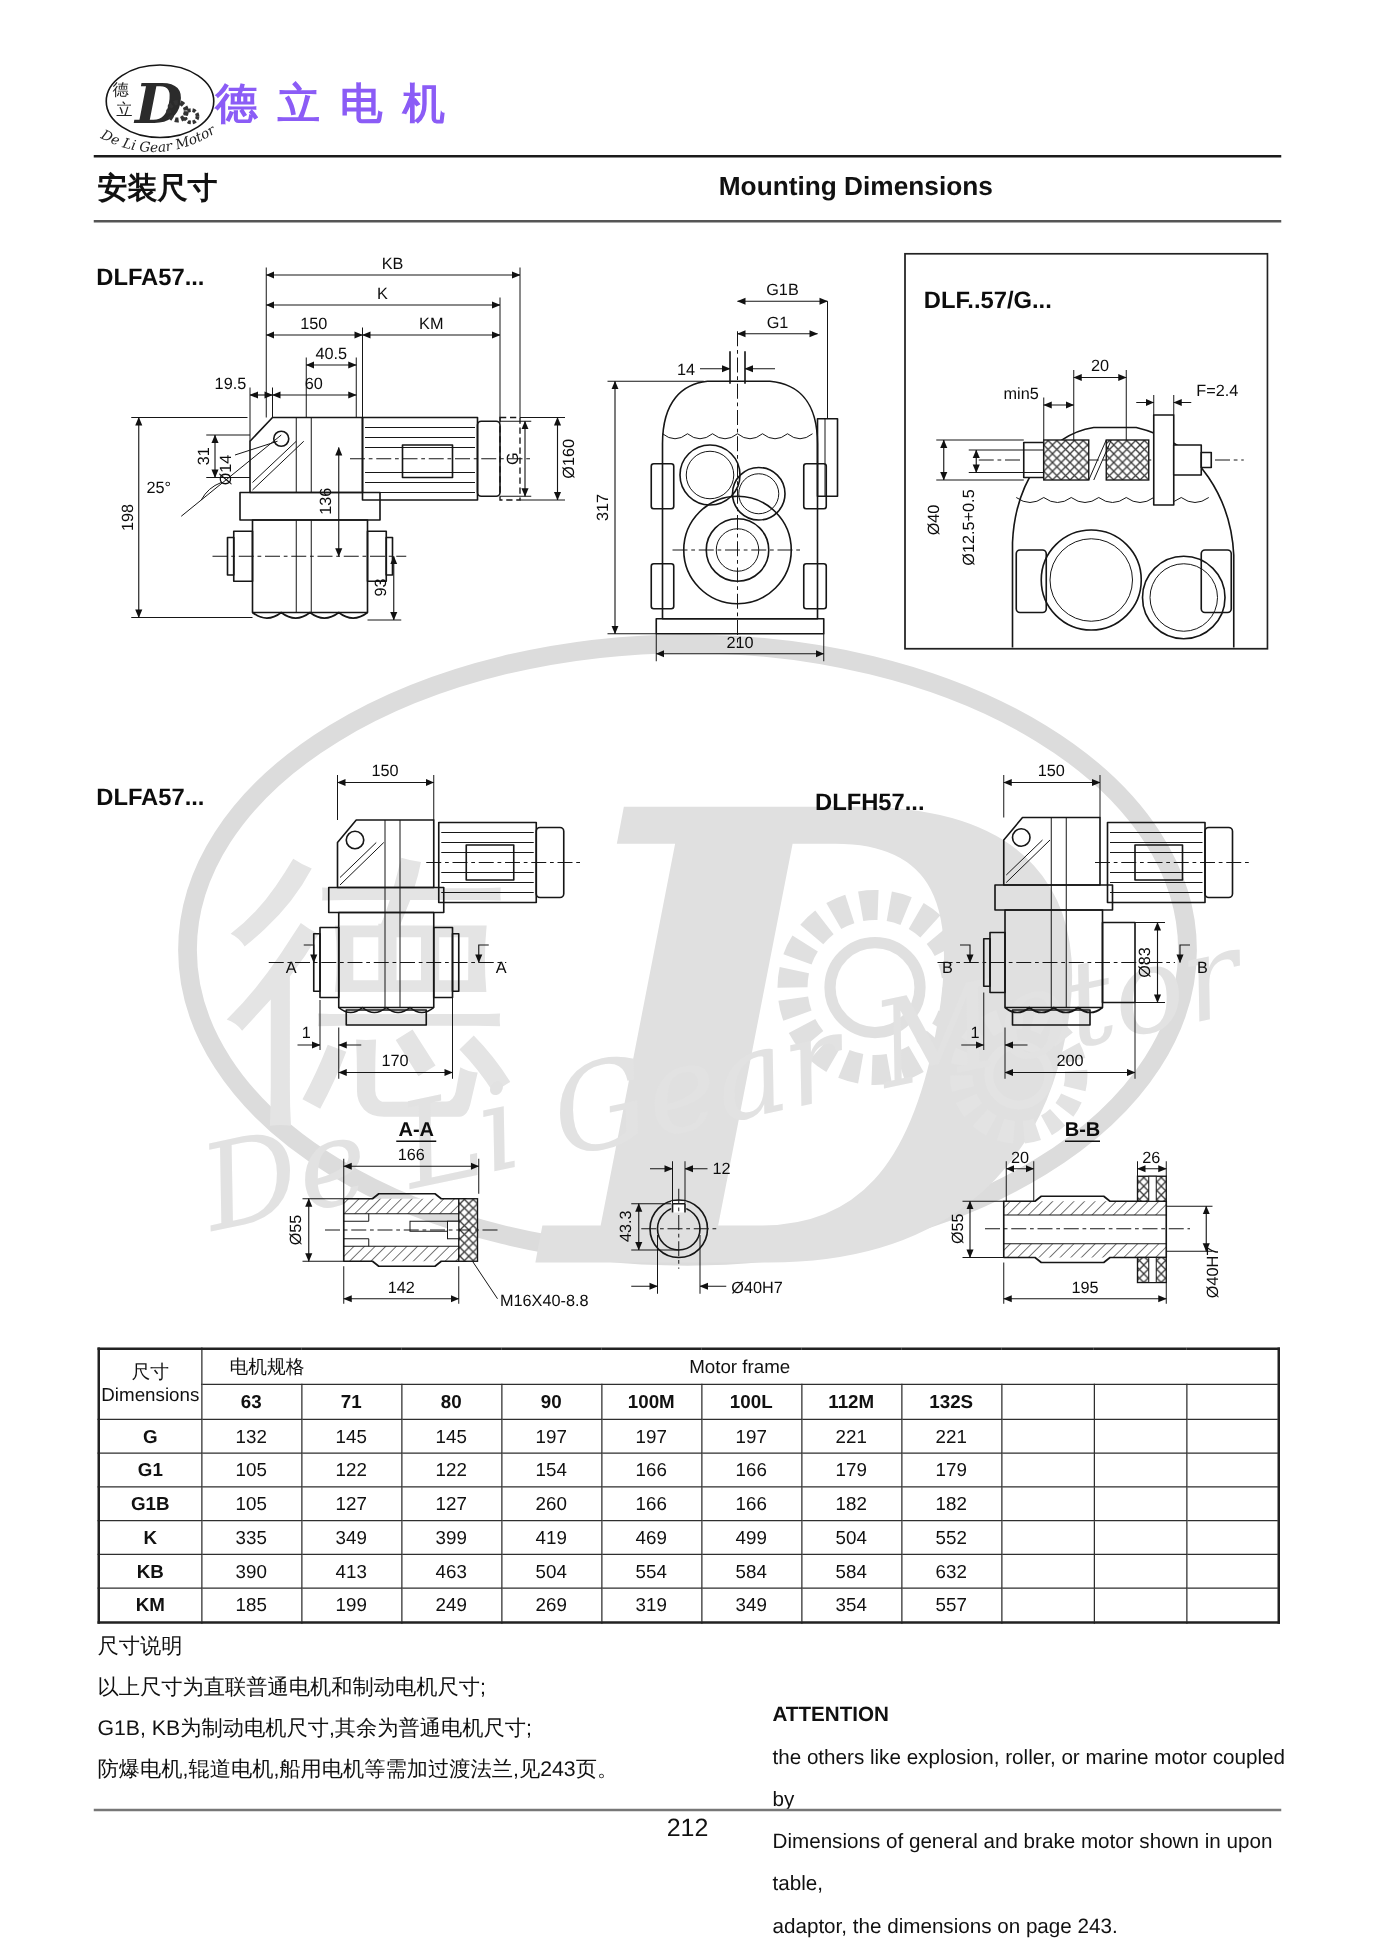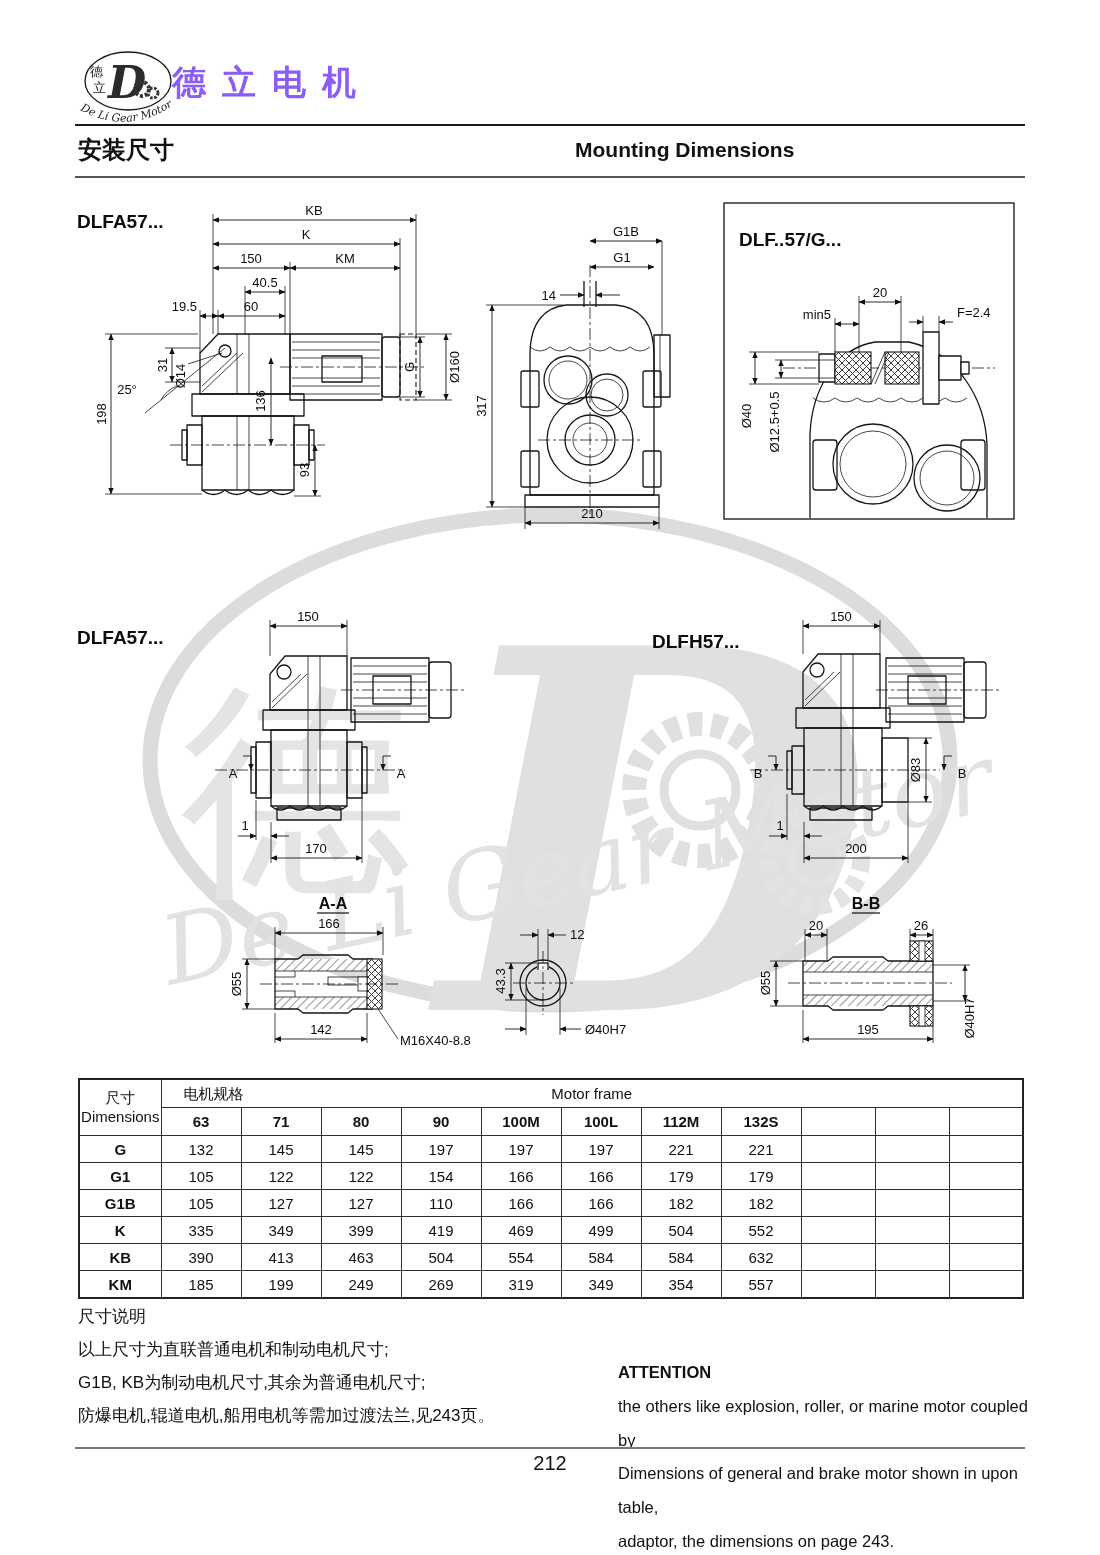--- a/index.html
+++ b/index.html
@@ -547,21 +547,21 @@
         <td>179</td>
         <td></td>
         <td></td>
         <td></td>
       </tr>
       <tr>
         <td class="bold">G1B</td>
         <td>105</td>
         <td>127</td>
         <td>127</td>
-        <td>110</td>
+        <td>260</td>
         <td>166</td>
         <td>166</td>
         <td>182</td>
         <td>182</td>
         <td></td>
         <td></td>
         <td></td>
       </tr>
       <tr>
         <td class="bold">K</td>

